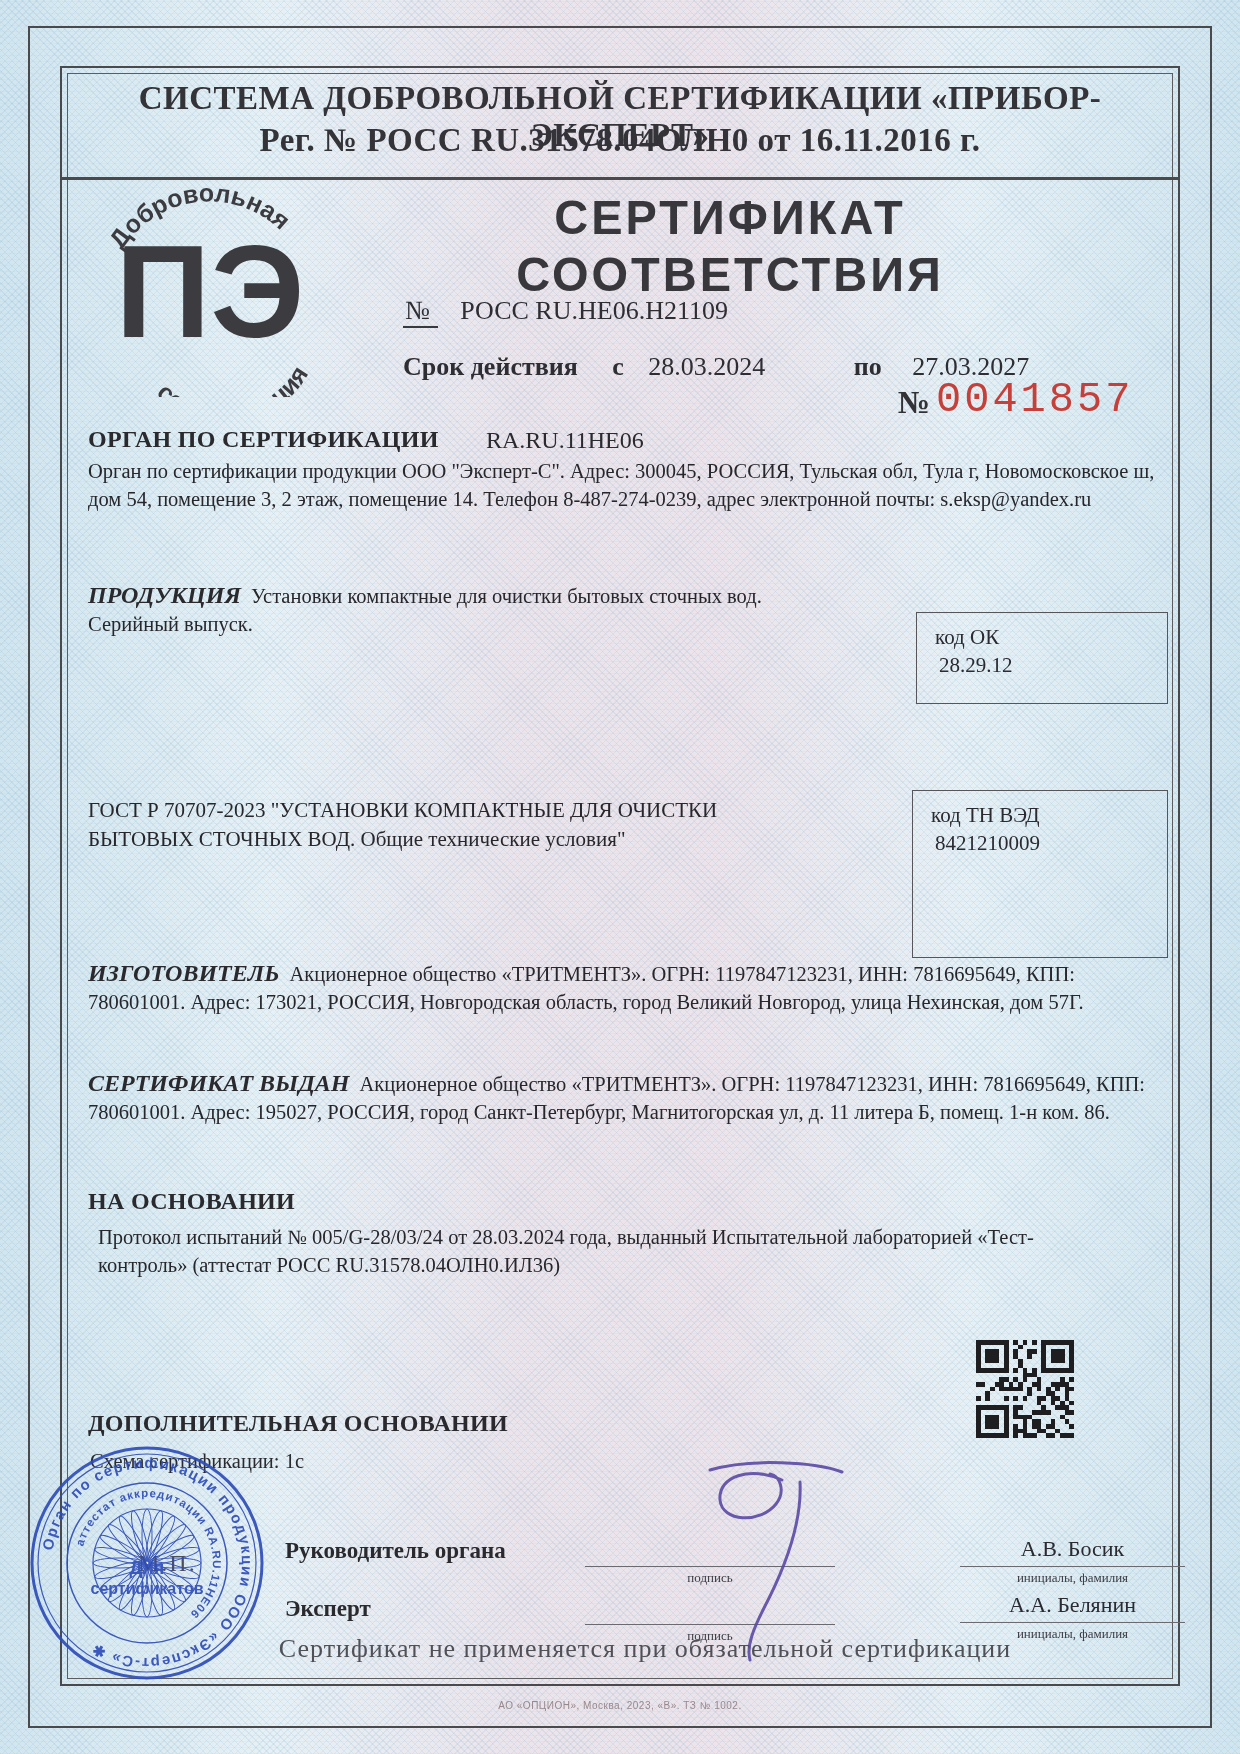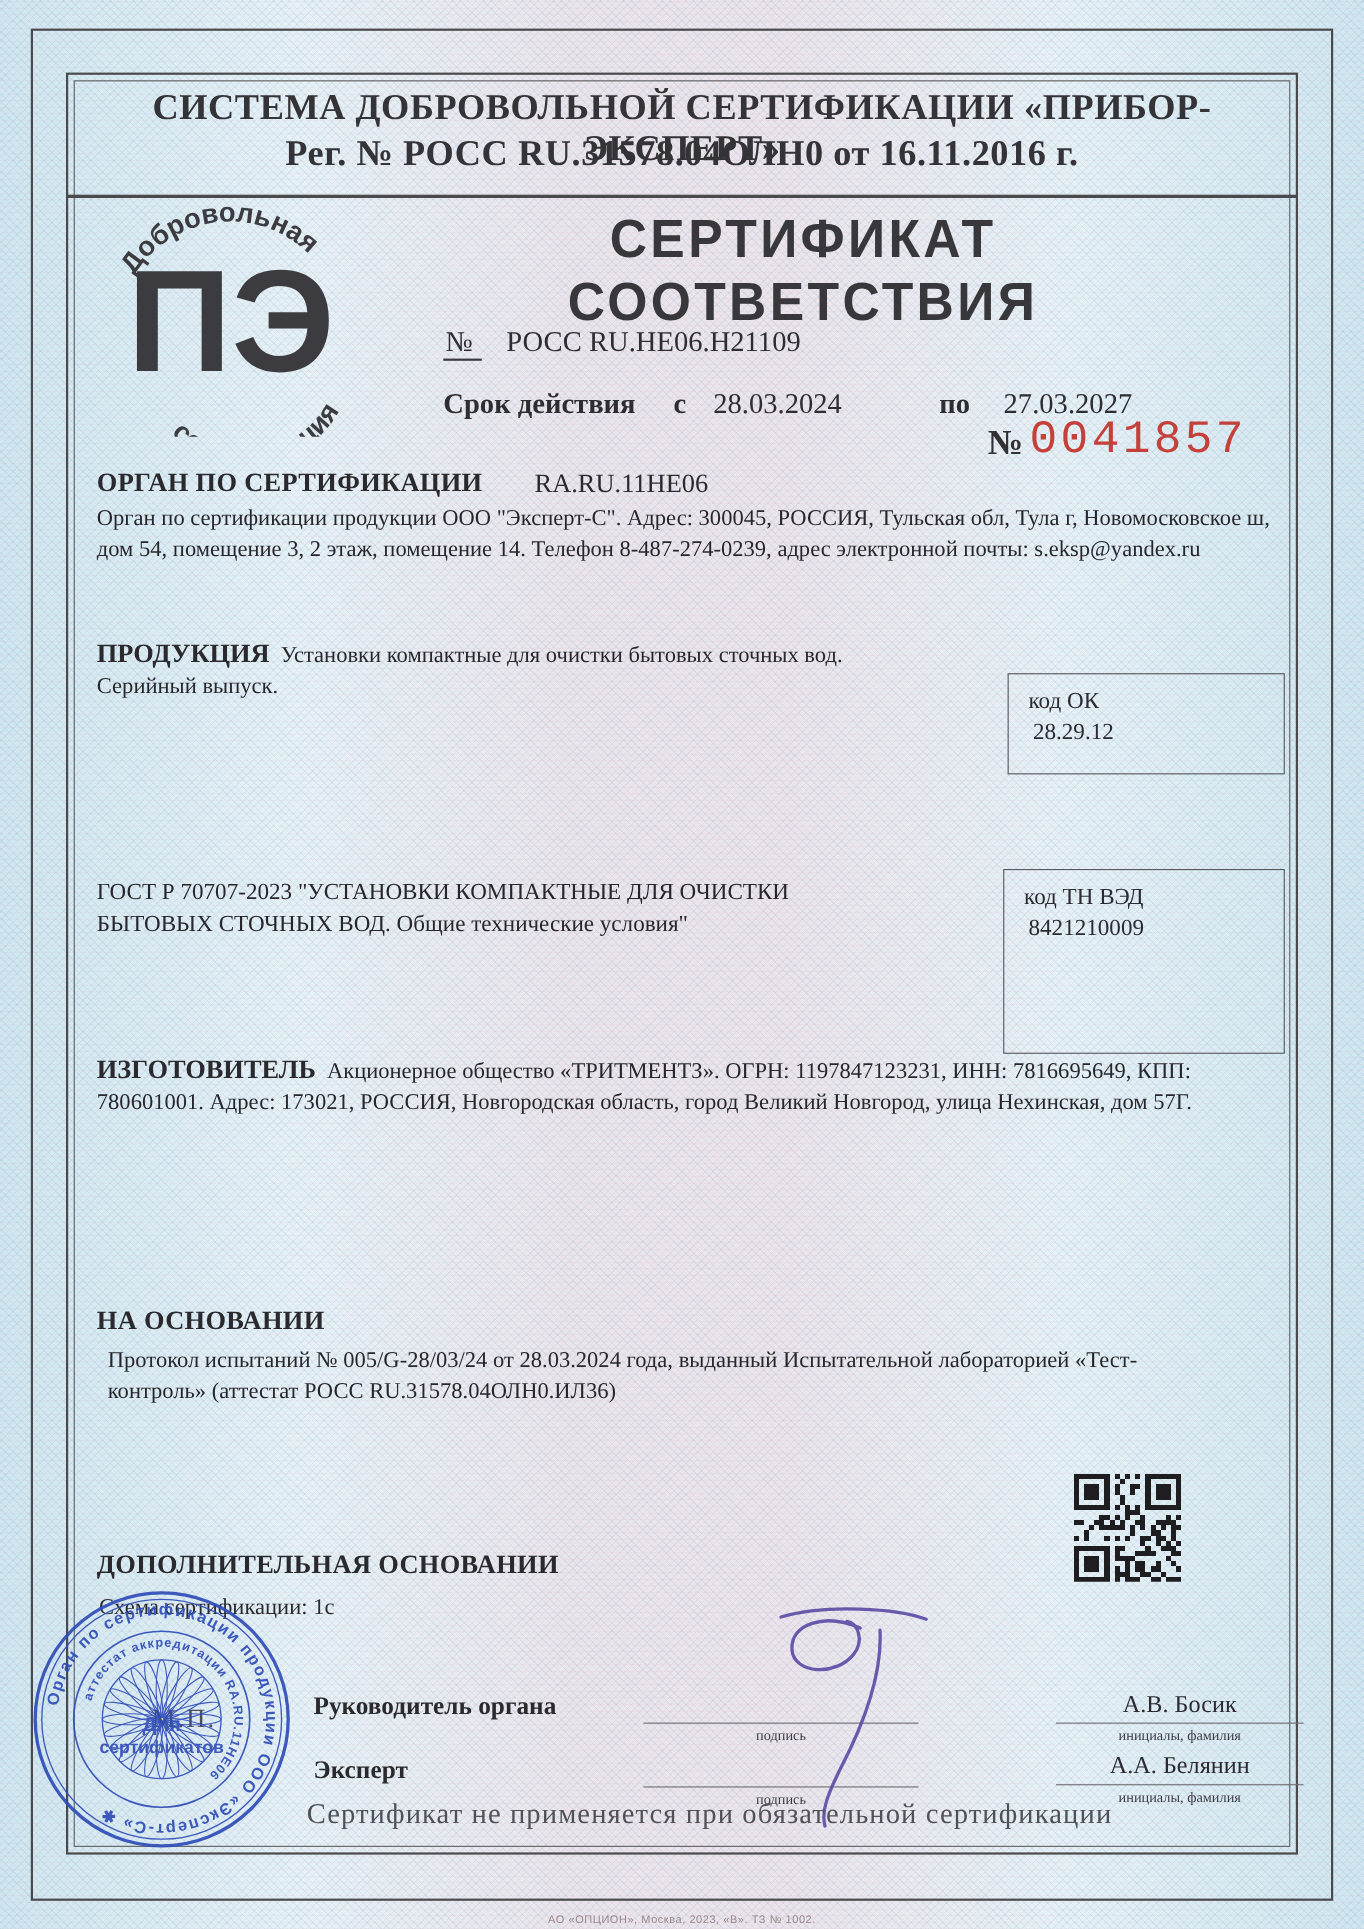--- a/index.html
+++ b/index.html
@@ -38,33 +38,33 @@
   .doc-title{position:absolute;left:335px;top:190px;width:790px;text-align:center;
     font-family:"Liberation Sans",sans-serif;font-weight:bold;font-size:47px;
     letter-spacing:3px;color:#38383c;transform:scaleY(1.04);}
   .row{position:absolute;font-size:26px;color:#2d2d32;}
   .no-label{border-bottom:2px solid #3a3a3e;padding:0 8px 1px 2px;}
   .bold{font-weight:bold;}
   .red-no{font-family:Liberation Mono, monospace;font-size:42px;letter-spacing:3px;color:#c5403a;}
   
   .sec-h{font-weight:bold;font-size:24px;color:#2a2a2e;letter-spacing:.3px;}
   .body-t{font-size:20.5px;line-height:27.5px;color:#26262b;}
-  .inline-h{font-weight:bold;font-size:24px;color:#2a2a2e;margin-right:10px;}
+  .inline-h{font-weight:bold;font-size:24px;color:#2a2a2e;margin-right:10px;font-style:italic;}
   .para{position:absolute;font-size:20.5px;line-height:27.5px;color:#26262b;}
   .code-box{position:absolute;border:1.5px solid #55555a;font-size:21px;color:#2a2a30;
     padding:10px 8px 0 18px;line-height:28px;}
   
   .sig-role{position:absolute;font-weight:bold;font-size:23px;color:#2a2a2e;}
   .sig-line{position:absolute;border-bottom:1.5px solid #6a6a70;}
   .sig-cap{position:absolute;font-size:13px;color:#3c3c44;text-align:center;}
   .sig-name{position:absolute;font-size:22px;color:#2a2a30;text-align:center;}
   .mp{position:absolute;left:138px;top:1550px;font-size:24px;color:#4e4e58;letter-spacing:2px;}
   .bottom-note{position:absolute;left:160px;right:110px;top:1634px;text-align:center;
     font-size:26px;letter-spacing:1px;color:#505057;}
-  .print-footer{position:absolute;left:0;right:0;top:1740px;text-align:center;
+  .print-footer{position:absolute;left:0;right:0;top:1700px;text-align:center;
     font-family:"Liberation Sans",sans-serif;font-size:10px;letter-spacing:.5px;color:#97888b;}
   .stamp{position:absolute;left:20px;top:1436px;opacity:.92;}
   .stamp text{fill:#2f4db8;}
   .stamp .ring-t{font-family:"Liberation Sans",sans-serif;font-weight:bold;}
   .sig-ink{position:absolute;left:550px;top:1458px;}
   .qr{position:absolute;left:976px;top:1340px;}
 </style>
 </head>
 <body>
 
@@ -121,20 +121,23 @@
   <div class="para" style="left:88px;top:796px;width:700px;font-size:21px;line-height:29px;">ГОСТ Р 70707-2023 "УСТАНОВКИ КОМПАКТНЫЕ ДЛЯ ОЧИСТКИ БЫТОВЫХ СТОЧНЫХ ВОД. Общие технические условия"</div>
   <div class="code-box" style="left:912px;top:790px;width:228px;height:156px;">
     <div>код ТН ВЭД</div>
     <div style="margin-left:4px;">8421210009</div>
   </div>
 
   <div class="abs" style="left:88px;top:960px;width:1082px;">
     <span class="inline-h">ИЗГОТОВИТЕЛЬ</span><span class="body-t">Акционерное общество «ТРИТМЕНТЗ». ОГРН: 1197847123231, ИНН: 7816695649, КПП: 780601001. Адрес: 173021, РОССИЯ, Новгородская область, город Великий Новгород, улица Нехинская, дом 57Г.</span>
   </div>
 
+  <div class="abs" style="left:88px;top:1070px;width:1082px;">
+    <span class="inline-h">СЕРТИФИКАТ ВЫДАН</span><span class="body-t">Акционерное общество «ТРИТМЕНТЗ». ОГРН: 1197847123231, ИНН: 7816695649, КПП: 780601001. Адрес: 195027, РОССИЯ, город Санкт-Петербург, Магнитогорская ул, д. 11 литера Б, помещ. 1-н ком. 86.</span>
+  </div>
 
   <div class="abs sec-h" style="left:88px;top:1188px;">НА ОСНОВАНИИ</div>
   <div class="para" style="left:98px;top:1224px;width:1010px;">Протокол испытаний № 005/G-28/03/24 от 28.03.2024 года, выданный Испытательной лабораторией «Тест-контроль» (аттестат РОСС RU.31578.04ОЛН0.ИЛ36)</div>
 
   <svg class="qr" id="qr" width="98" height="98" viewBox="0 0 21 21" shape-rendering="crispEdges">
       <rect x="0" y="0" width="1" height="1" fill="#1e1e20"></rect>
       <rect x="1" y="0" width="1" height="1" fill="#1e1e20"></rect>
       <rect x="2" y="0" width="1" height="1" fill="#1e1e20"></rect>
       <rect x="3" y="0" width="1" height="1" fill="#1e1e20"></rect>
       <rect x="4" y="0" width="1" height="1" fill="#1e1e20"></rect>

